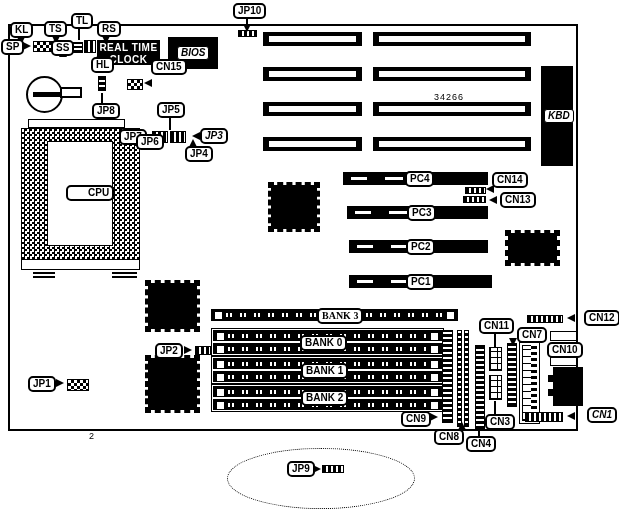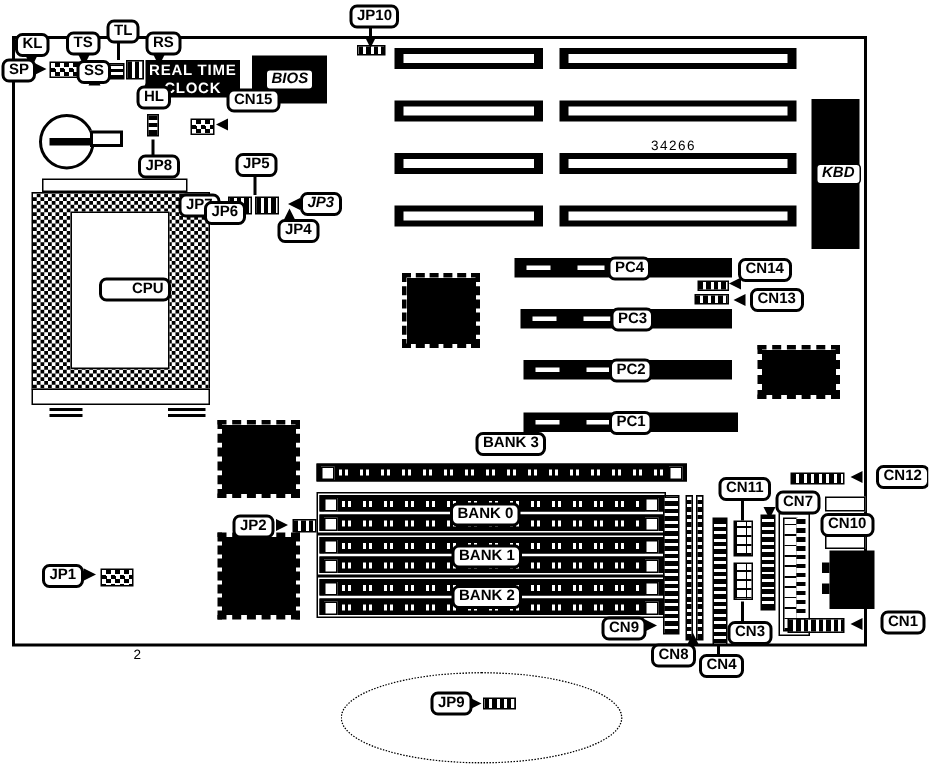--- a/index.html
+++ b/index.html
@@ -156,21 +156,21 @@
   <div class="abs vstripe" style="left:465px;top:187px;width:21px;height:7px;"></div>
   <div class="abs vstripe" style="left:463px;top:196px;width:23px;height:7px;"></div>
   <div class="co" style="left:492px;top:172px;"><span>CN14</span></div>
   <div class="pt pt-l" style="left:486px;top:185px;"></div>
   <div class="co" style="left:500px;top:192px;"><span>CN13</span></div>
   <div class="pt pt-l" style="left:489px;top:196px;"></div>
 
   <div class="abs simm" style="left:211px;top:309px;width:247px;height:12px;">
       <div class="ticks"></div>
     </div>
-  <div class="co" style="left:317px;top:288px;"><span>BANK 3</span></div>
+  <div class="co" style="left:317px;top:308px;font-family:Liberation Serif, serif;"><span>BANK 3</span></div>
 
   <div class="abs pairbox" style="left:211px;top:328px;width:233px;height:28px;"></div>
   <div class="abs simm" style="left:213px;top:330px;width:229px;height:11px;">
       <div class="ticks"></div>
     </div>
   <div class="abs simm" style="left:213px;top:343px;width:229px;height:11px;">
       <div class="ticks"></div>
     </div>
   <div class="co" style="left:300px;top:335px;"><span>BANK 0</span></div>
 
@@ -229,20 +229,20 @@
   <div class="pt pt-r" style="left:430px;top:413px;"></div>
   <div class="co" style="left:434px;top:429px;"><span>CN8</span></div>
   <div class="pt pt-u" style="left:458px;top:422px;"></div>
   <div class="co" style="left:485px;top:414px;"><span>CN3</span></div>
   <div class="stem" style="left:494px;top:401px;width:2px;height:13px;"></div>
   <div class="co" style="left:466px;top:436px;"><span>CN4</span></div>
   <div class="stem" style="left:478px;top:430px;width:2px;height:6px;"></div>
 
   <div class="abs vstripe" style="left:525px;top:412px;width:38px;height:10px;"></div>
   <div class="pt pt-l" style="left:567px;top:412px;"></div>
-  <div class="co" style="left:587px;top:407px;"><span>CN1</span></div>
+  <div class="co" style="left:587px;top:407px;font-style:italic;"><span>CN1</span></div>
 
   <div class="abs" style="left:227px;top:448px;width:188px;height:61px;border:1px dotted #000;border-radius:50%;"></div>
   <div class="co" style="left:287px;top:461px;"><span>JP9</span></div>
   <div class="pt pt-r" style="left:313px;top:465px;"></div>
   <div class="abs vstripe" style="left:322px;top:465px;width:22px;height:8px;"></div>
 
 </div>
 
 </body></html>

